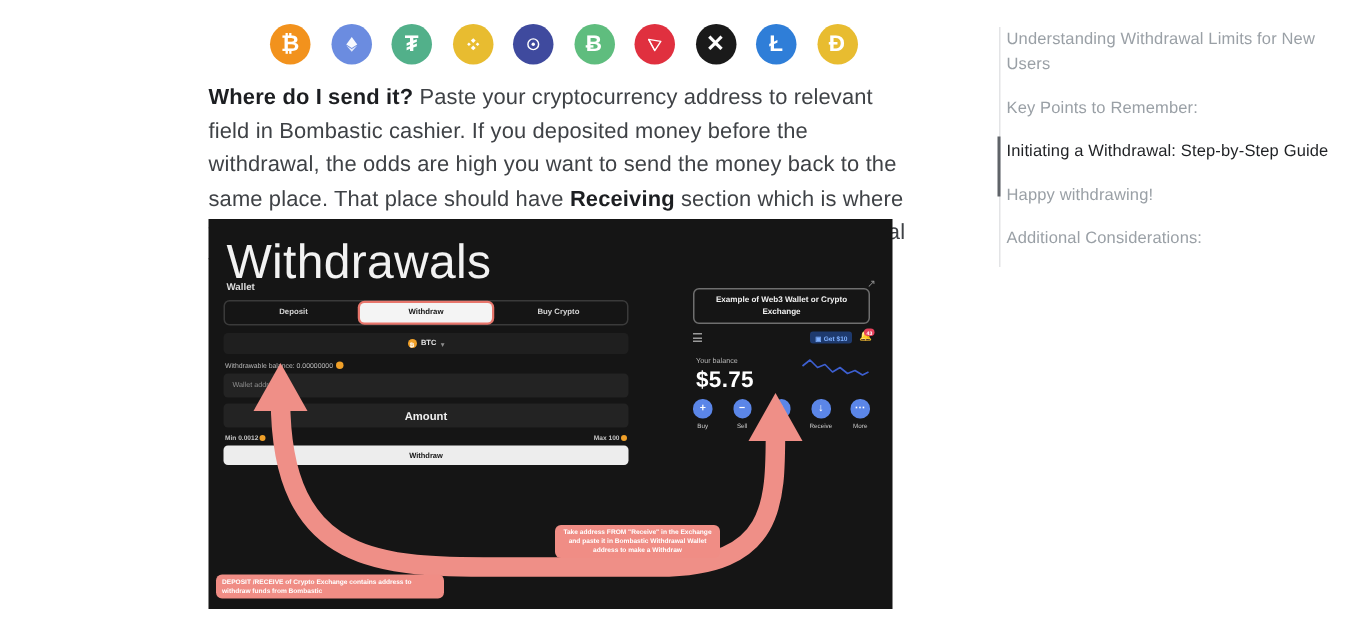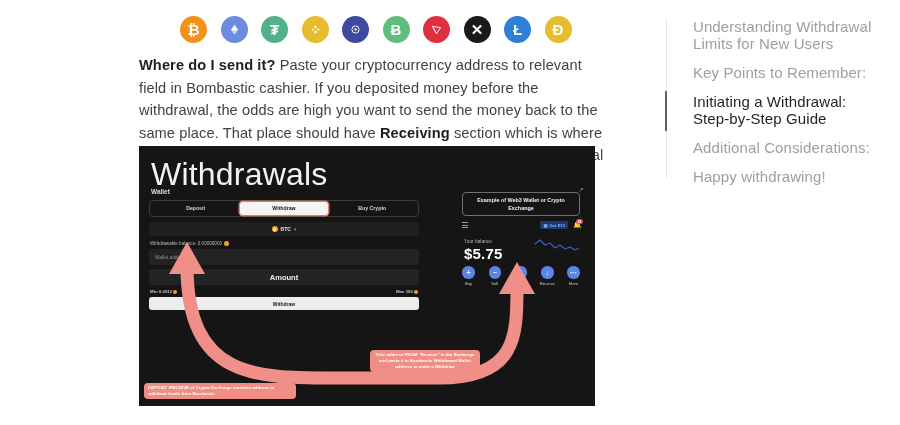--- a/index.html
+++ b/index.html
@@ -161,22 +161,22 @@
 
   
   .toc {
     position: absolute; left: 666px; top: 18px;
     width: 220px; height: 160px;
   }
   .toc-rail {
     position:absolute; left:0; top:0; width:1px; height:160px; background:#e3e4e6;
   }
   .toc-item {
-    position:relative; padding-left: 27px; margin-bottom: 12px;
-    font-size: 15px; line-height: 17px; color: #9aa0a6; letter-spacing:.1px;
+    position:relative; padding-left: 5px; margin-bottom: 12px;
+    font-size: 11px; line-height: 17px; color: #9aa0a6; letter-spacing:.1px;
   }
   .toc-item.active { color: #1f2124; }
   .toc-item.active::before{
     content:""; position:absolute; left:-1px; top:-2px; width:2px; height:40px;
     background:#5f6368;
   }
 </style>
 </head>
 <body>
 
@@ -321,18 +321,18 @@
 
     </div>
   </div>
 
   <nav class="toc">
     <div class="toc-rail"></div>
     <div id="tocList">
         <div class="toc-item">Understanding Withdrawal Limits for New Users</div>
         <div class="toc-item">Key Points to Remember:</div>
         <div class="toc-item active">Initiating a Withdrawal: Step-by-Step Guide</div>
+        <div class="toc-item">Happy withdrawing!</div>
         <div class="toc-item">Additional Considerations:</div>
-        <div class="toc-item">Happy withdrawing!</div>
       </div>
   </nav>
 
 </div>
 
 </body></html>

